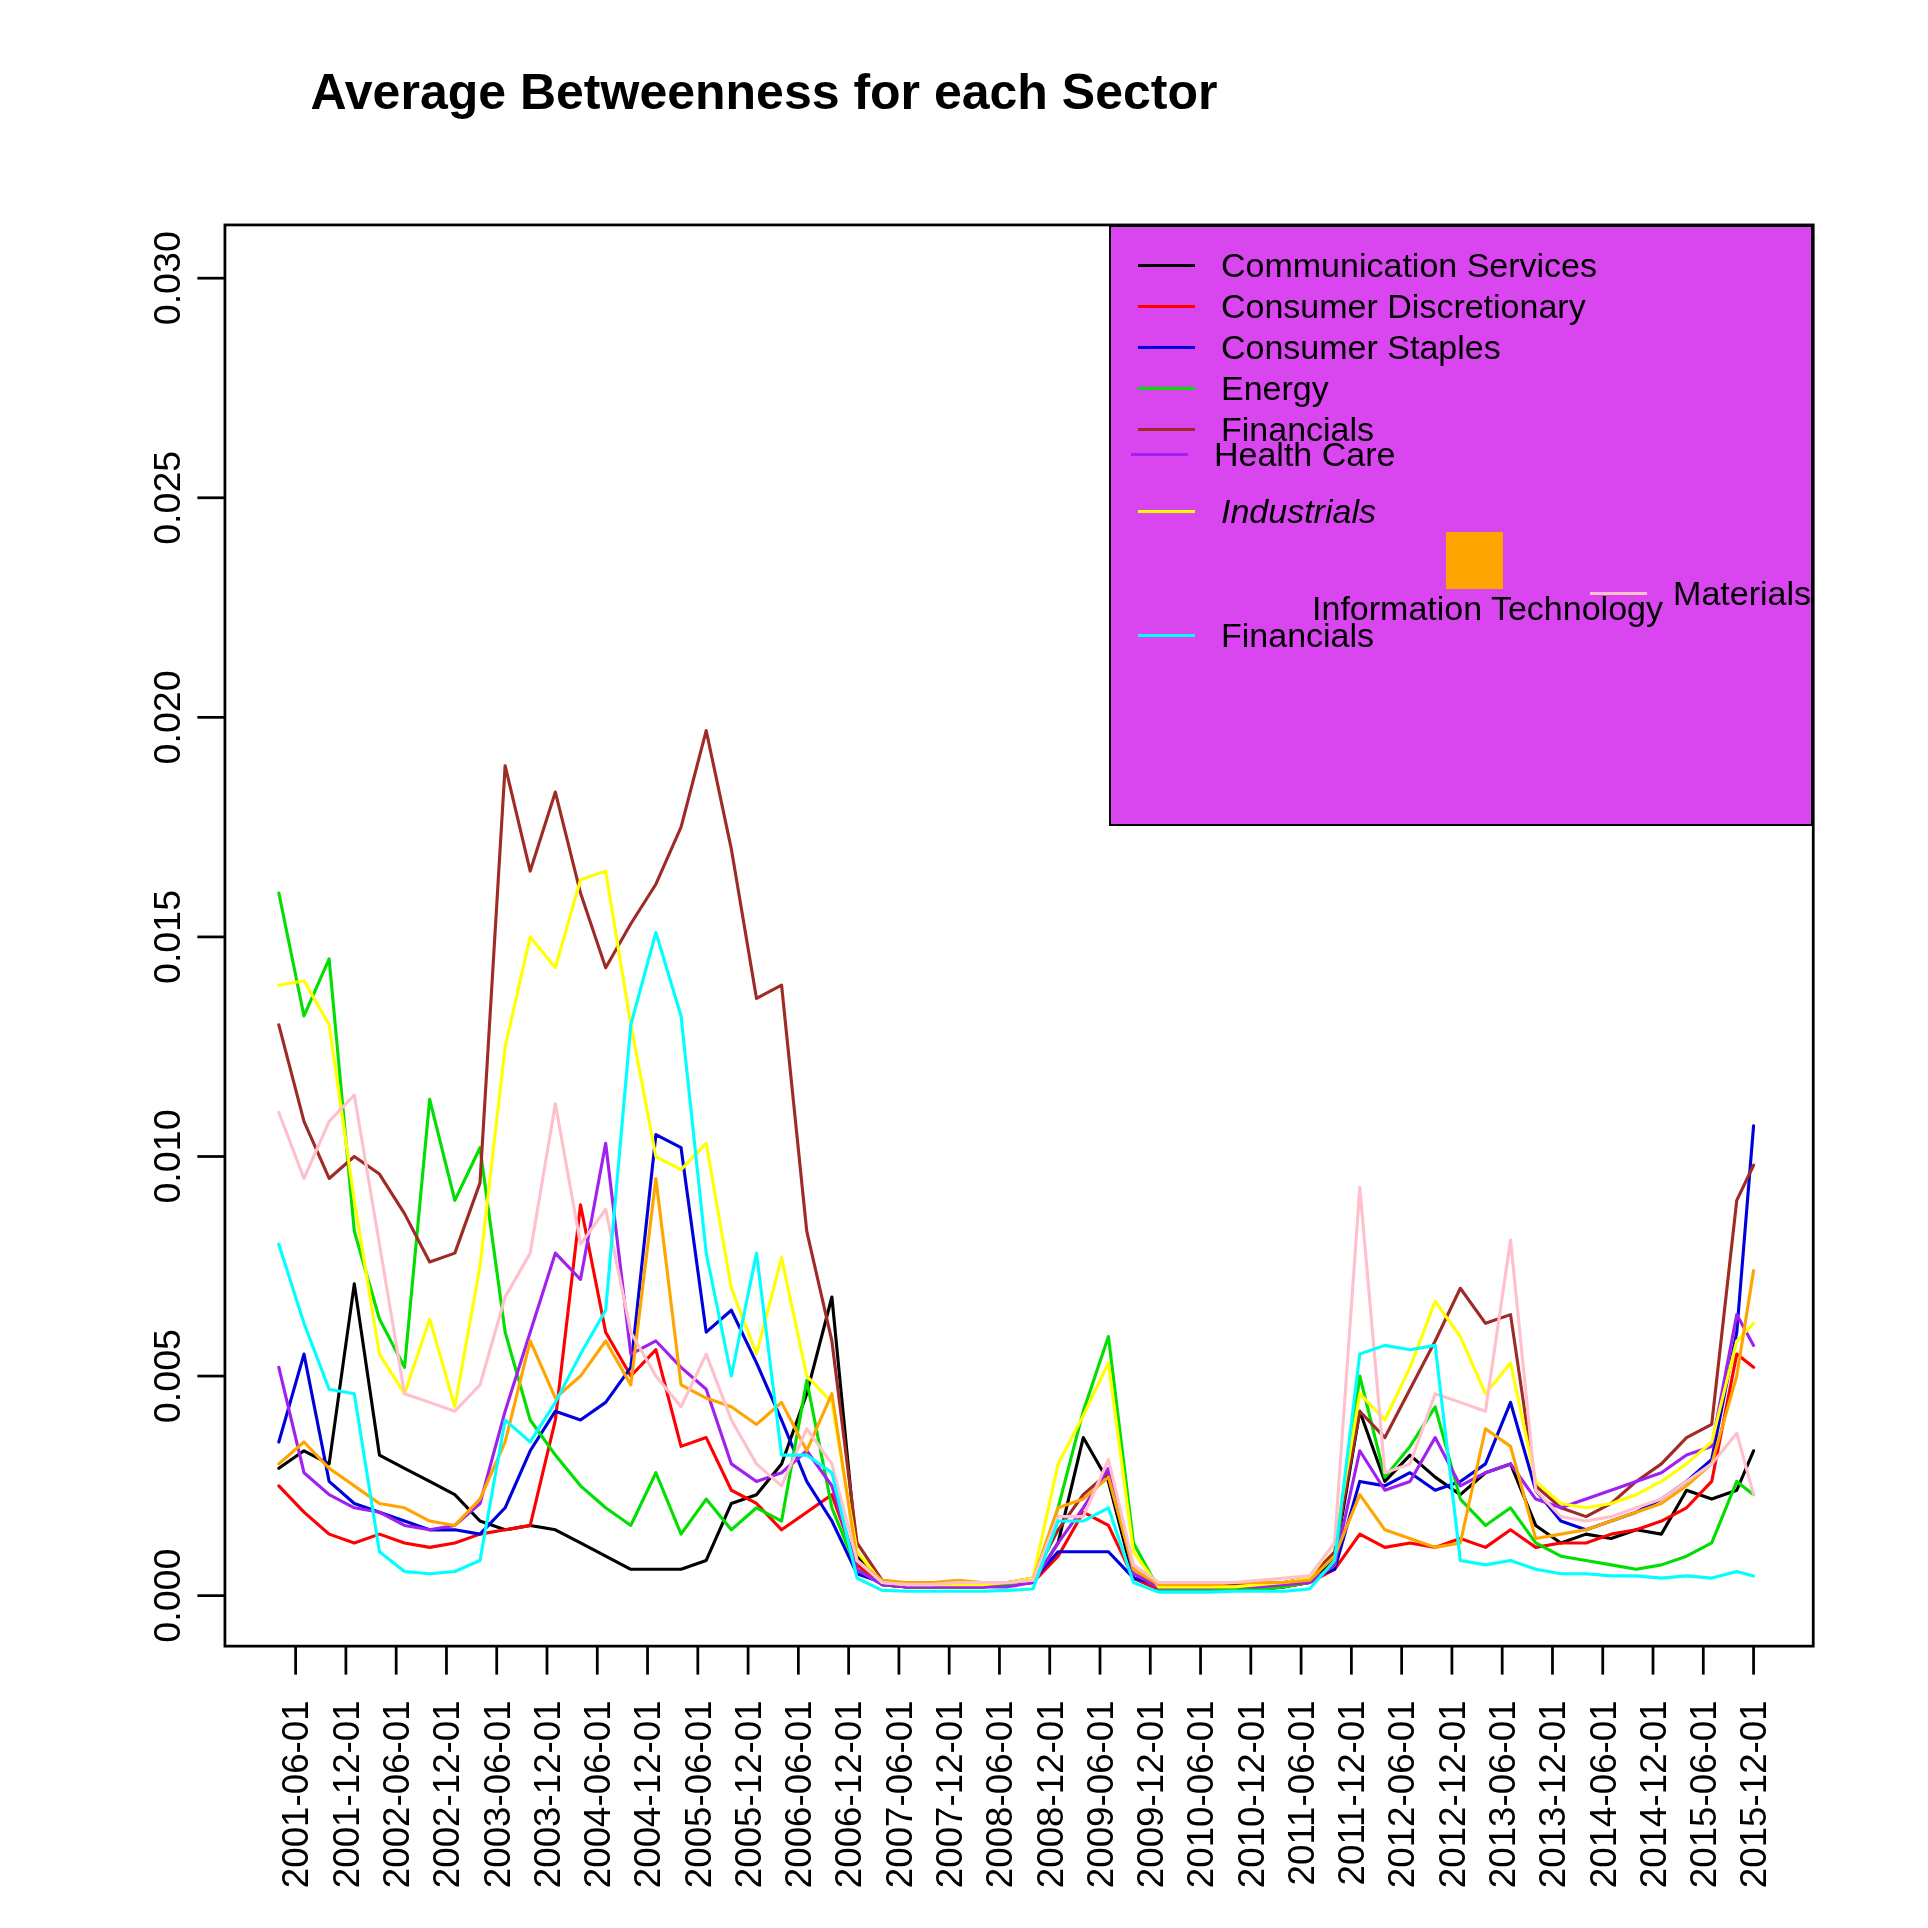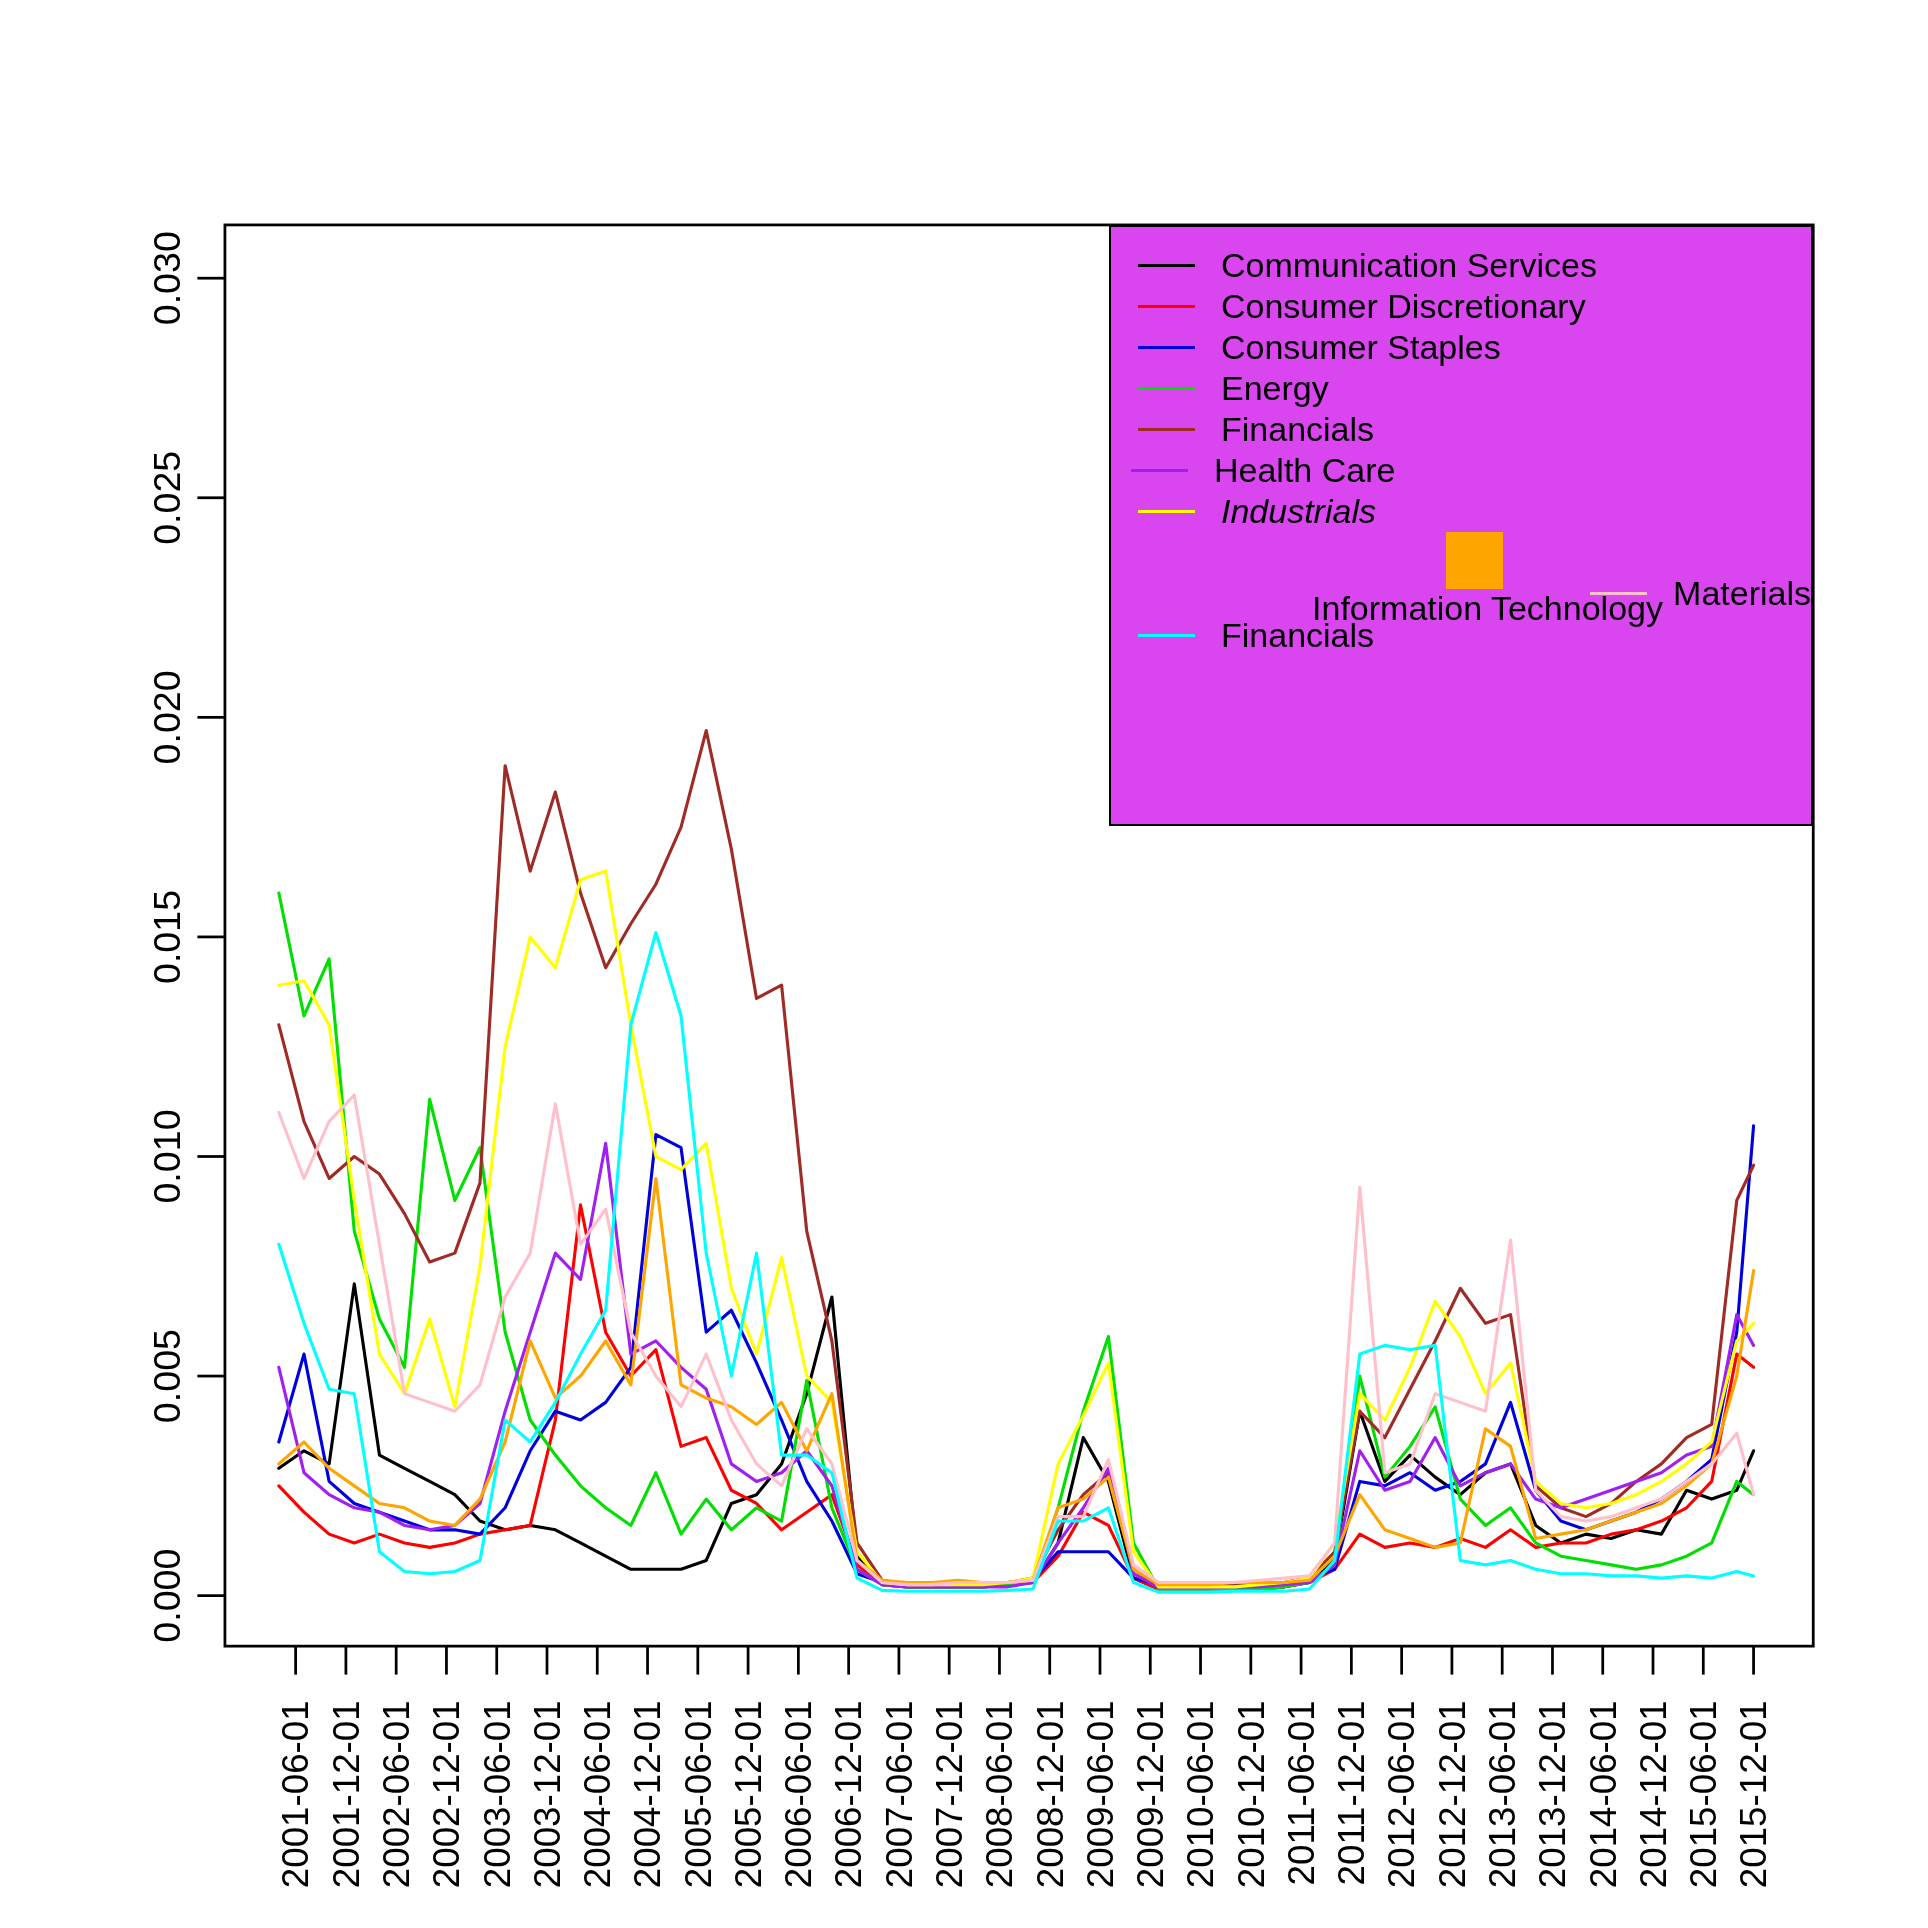--- a/index.html
+++ b/index.html
@@ -43,20 +43,21 @@
     margin-left:26px;
     font-size:34px;
     color:#000000;
     white-space:nowrap;
   }
 </style>
 </head>
 <body>
 
 <div class="stage">
+  <div class="chart-title">Average Betweenness for each Sector</div>
   <svg class="plot-svg" width="1928" height="1928" viewBox="0 0 2100 2100">
       <rect x="245" y="245" width="1730" height="1548" fill="none" stroke="#000000" stroke-width="3"></rect>
       <line x1="215" y1="1738" x2="245" y2="1738" stroke="#000000" stroke-width="3"></line>
       <text x="196" y="1738" text-anchor="middle" transform="rotate(-90 196 1738)" font-size="41" fill="#000000">0.000</text>
       <line x1="215" y1="1498.835" x2="245" y2="1498.835" stroke="#000000" stroke-width="3"></line>
       <text x="196" y="1498.835" text-anchor="middle" transform="rotate(-90 196 1498.835)" font-size="41" fill="#000000">0.005</text>
       <line x1="215" y1="1259.67" x2="245" y2="1259.67" stroke="#000000" stroke-width="3"></line>
       <text x="196" y="1259.67" text-anchor="middle" transform="rotate(-90 196 1259.67)" font-size="41" fill="#000000">0.010</text>
       <line x1="215" y1="1020.505" x2="245" y2="1020.505" stroke="#000000" stroke-width="3"></line>
       <text x="196" y="1020.505" text-anchor="middle" transform="rotate(-90 196 1020.505)" font-size="41" fill="#000000">0.015</text>
@@ -151,21 +152,21 @@
     <span class="legend-label">Consumer Staples</span>
   </div>
       <div class="legend-row" style="top: 141px;">
     <span class="legend-line" style="background: rgb(0, 223, 0);"></span>
     <span class="legend-label">Energy</span>
   </div>
       <div class="legend-row" style="top: 182px;">
     <span class="legend-line" style="background: rgb(158, 43, 37);"></span>
     <span class="legend-label">Financials</span>
   </div>
-      <div class="legend-row" style="top: 223px; padding-left: 20px;">
+      <div class="legend-row" style="top: 207px; padding-left: 20px;">
     <span class="legend-line" style="background: rgb(160, 32, 240);"></span>
     <span class="legend-label">Health Care</span>
   </div>
       <div class="legend-row" style="top: 264px; font-style: italic;">
     <span class="legend-line" style="background: rgb(255, 255, 0);"></span>
     <span class="legend-label">Industrials</span>
   </div>
       <div class="legend-row" style="top: 305px; flex-direction: column;">
     <span class="legend-line" style="background: rgb(255, 165, 0);"></span>
     <span class="legend-label">Information Technology</span>

